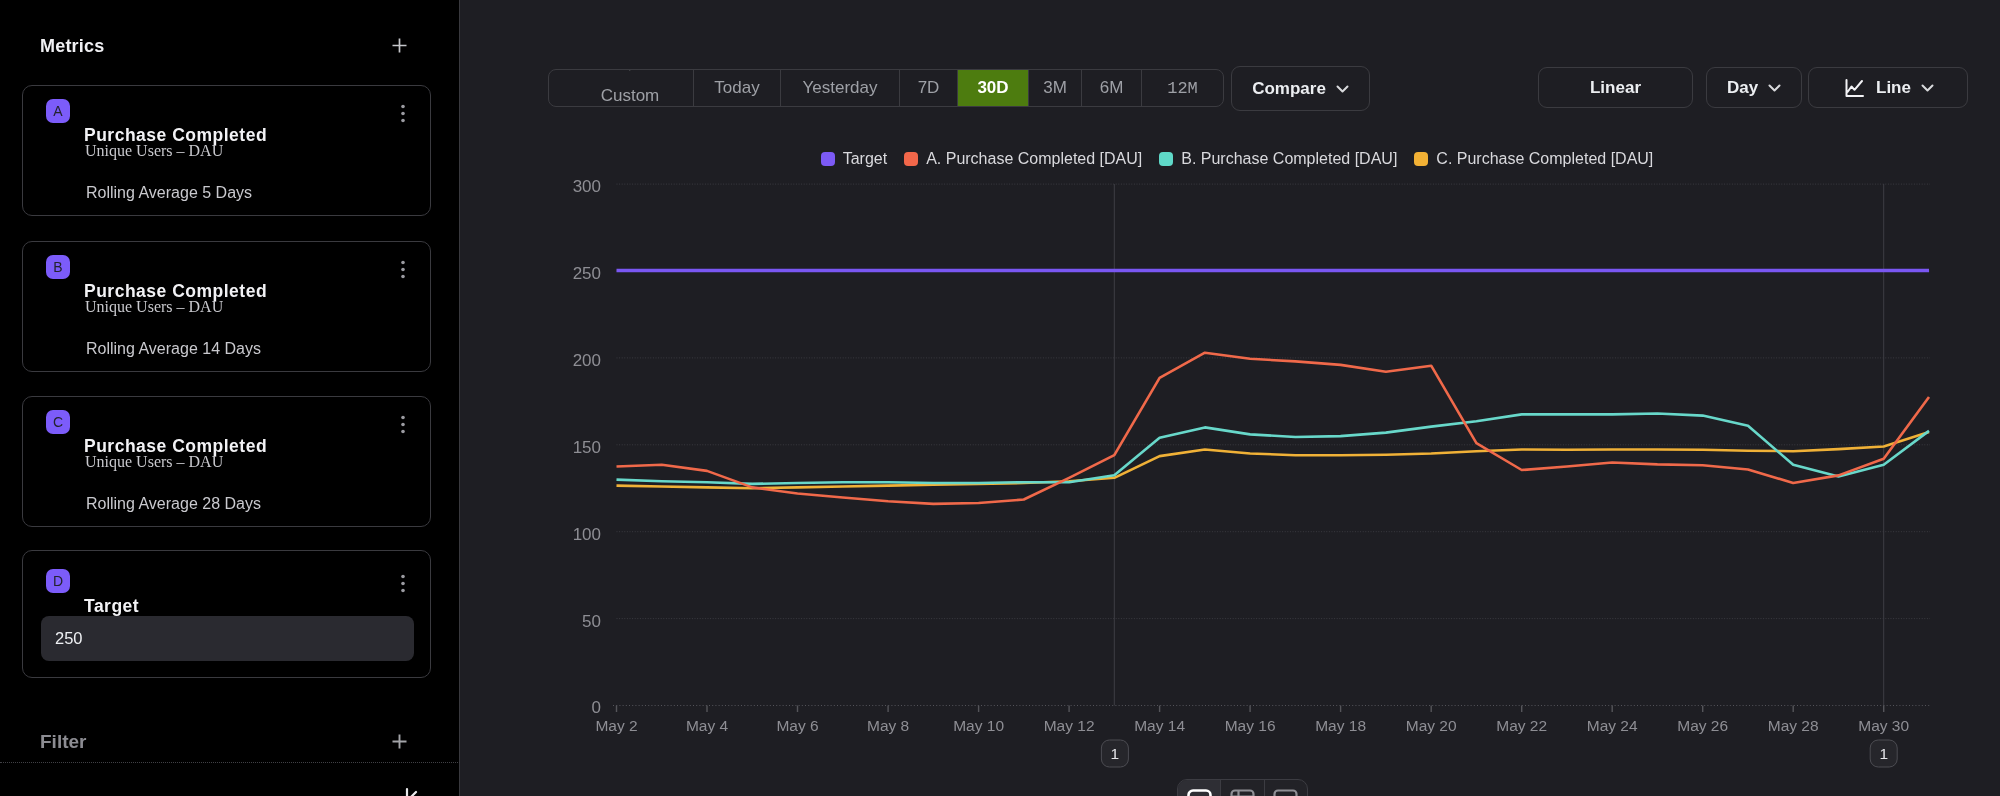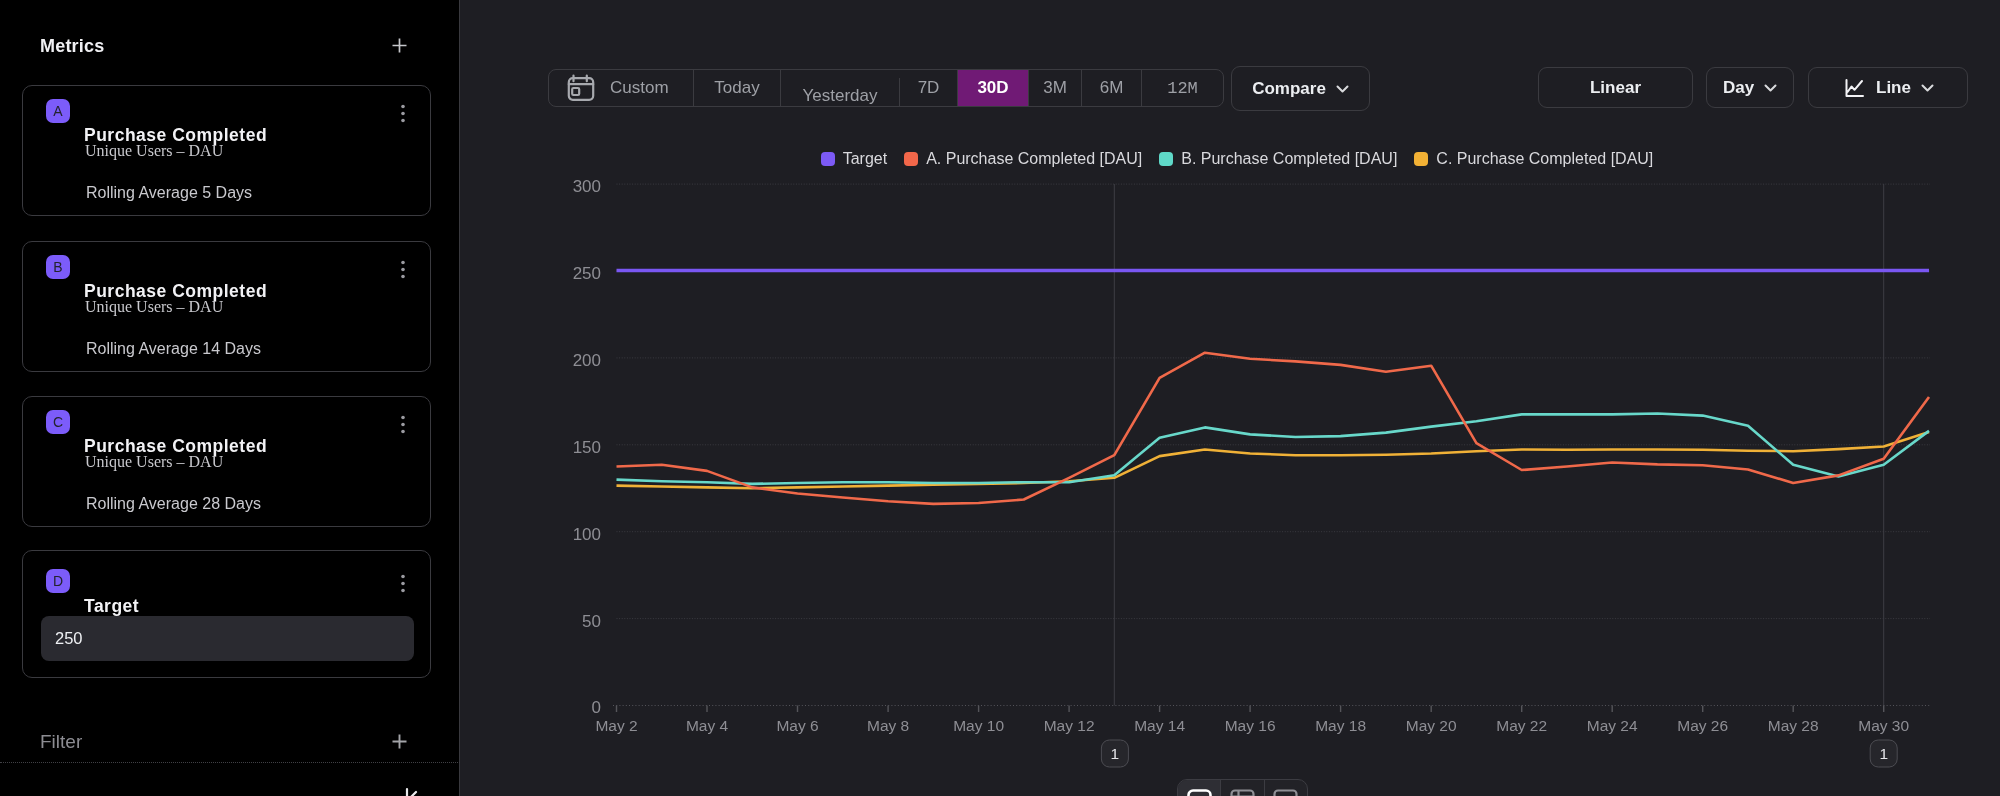--- a/index.html
+++ b/index.html
@@ -7,26 +7,26 @@
   body { background:#1e1e23; font-family:"Liberation Sans", sans-serif; position:relative; }
   .sidebar { position:absolute; left:0; top:0; width:460px; height:796px; background:#000000; border-right:1px solid #39393e; }
   .sb-head { position:absolute; left:40px; top:36px; font-size:18px; font-weight:700; color:#f0f0f3; letter-spacing:.2px; }
   .plus { position:absolute; width:17px; height:17px; }
   .card { position:absolute; left:22px; width:409px; border:1px solid #3a3a3f; border-radius:10px; }
   .badge { position:absolute; left:23px; top:13px; width:24px; height:24px; border-radius:7px; background:#7c5cfa; color:#23232e; font-size:14px; font-weight:400; text-align:center; line-height:24px; }
   .ctitle { position:absolute; left:61px; top:15px; font-size:17.5px; font-weight:700; color:#f2f2f5; letter-spacing:.5px;margin-top:24px; }
   .crow2 { position:absolute; left:62px; top:56px; font-size:16px; color:#c9c9ce;font-family:Liberation Serif, serif; }
   .crow3 { position:absolute; left:63px; top:98px; font-size:16px; color:#c9c9ce; }
   .kebab { position:absolute; right:22px; top:13px; width:10px; height:24px; }
-  .filter-lbl { position:absolute; left:40px; top:731px; font-size:19px; font-weight:400; color:#8c8c92; }
+  .filter-lbl { position:absolute; left:40px; top:731px; font-size:19px; font-weight:700; color:#8c8c92; }
   .sb-sep { position:absolute; left:0; top:762px; width:460px; border-top:1px dotted #404045; }
   .tb-group { position:absolute; left:548px; top:69px; height:38px; display:flex; border:1px solid #3b3b40; border-radius:8px; background:#1e1e23; overflow:hidden; }
-  .seg { display:flex; align-items:center; justify-content:center; gap:11px; font-size:17px; color:#9ea0a6; border-right:1px solid #3b3b40; height:100%; }
+  .seg { display:flex; align-items:center; justify-content:center; gap:11px; font-size:17px; color:#9ea0a6; border-right:1px solid #3b3b40; height:100%;flex-direction:column; }
   .seg:last-child { border-right:none; }
-  .seg.sel { background:#701a75; color:#ffffff; font-weight:700; }
+  .seg.sel { background:#4d7c0f; color:#ffffff; font-weight:700; }
   .btn { position:absolute; display:flex; align-items:center; justify-content:center; gap:10px; border:1px solid #3b3b40; border-radius:9px; color:#eceef1; font-size:17px; font-weight:700; }
   .legend { position:absolute; left:463px; top:150px; width:1548px; display:flex; justify-content:center; gap:17px; }
   .litem { display:flex; align-items:center; gap:8px; font-size:16px; color:#d9d9dd; }
   .lsq { width:14px; height:14px; border-radius:4px; }
   .bottomctl { position:absolute; left:1177px; top:779px; width:131px; height:44px; border:1px solid #3c3c42; border-radius:10px; display:flex; overflow:hidden; background:#222227; }
   .bseg { flex:1; border-right:1px solid #3c3c42; display:flex; justify-content:center; padding-top:9px; }
   .bseg:last-child { border-right:none; }
   .bseg.sel { background:#2e2e34; }
 </style>
 </head>
@@ -108,21 +108,21 @@
     <svg width="28" height="28" viewBox="0 0 28 28">
         <g stroke="#a7a9ae" stroke-width="2.2" fill="none" stroke-linecap="round">
           <rect x="1.8" y="4.2" width="24.4" height="21.6" rx="4"></rect>
           <path d="M6.5 1.6 V7.2 M19.8 1.6 V7.2 M1.8 10.2 H26.2"></path>
           <rect x="5.2" y="14" width="7" height="7" rx="1.2"></rect>
         </g>
       </svg>
     <span>Custom</span>
   </div>
   <div class="seg" style="width:87px;">Today</div>
-  <div class="seg" style="width:119px;margin-top:8px;">Yesterday</div>
+  <div class="seg" style="width:119px;">Yesterday</div>
   <div class="seg" style="width:58px;">7D</div>
   <div class="seg sel" style="width:71px;">30D</div>
   <div class="seg" style="width:53px;">3M</div>
   <div class="seg" style="width:60px;">6M</div>
   <div class="seg" style="width:81px;font-family:Liberation Mono, monospace;">12M</div>
 </div>
 
 <div class="btn" style="left:1231px; top:66px; width:139px; height:45px;align-items:center;">
   <span>Compare</span>
   <svg width="13" height="8" viewBox="0 0 13 8">
@@ -133,21 +133,21 @@
 <div class="btn" style="left:1538px; top:67px; width:155px; height:41px;flex-direction:column;">
   <svg width="24" height="24" viewBox="0 0 24 24">
       <path d="M4.5 3.5 V20 H21 M6.5 11.5 H19" stroke="#f2f2f5" stroke-width="2" fill="none" stroke-linecap="round" stroke-linejoin="round"></path>
     </svg>
   <span>Linear</span>
   <svg width="13" height="8" viewBox="0 0 13 8">
       <path d="M1.5 1.5 L6.5 6.5 L11.5 1.5" stroke="#d9dadd" stroke-width="2" fill="none" stroke-linecap="round" stroke-linejoin="round"></path>
     </svg>
 </div>
 
-<div class="btn" style="left:1706px; top:67px; width:88px; height:41px;">
+<div class="btn" style="left:1706px; top:67px; width:96px; height:41px;">
   <span>Day</span>
   <svg width="13" height="8" viewBox="0 0 13 8">
       <path d="M1.5 1.5 L6.5 6.5 L11.5 1.5" stroke="#d9dadd" stroke-width="2" fill="none" stroke-linecap="round" stroke-linejoin="round"></path>
     </svg>
 </div>
 
 <div class="btn" style="left:1808px; top:67px; width:160px; height:41px;">
   <svg width="24" height="24" viewBox="0 0 24 24">
       <path d="M4.5 4 V20 H21 M5.5 16 L9.5 10.5 L12.5 13.8 L20 5" stroke="#f2f2f5" stroke-width="2" fill="none" stroke-linecap="round" stroke-linejoin="round"></path>
     </svg>

